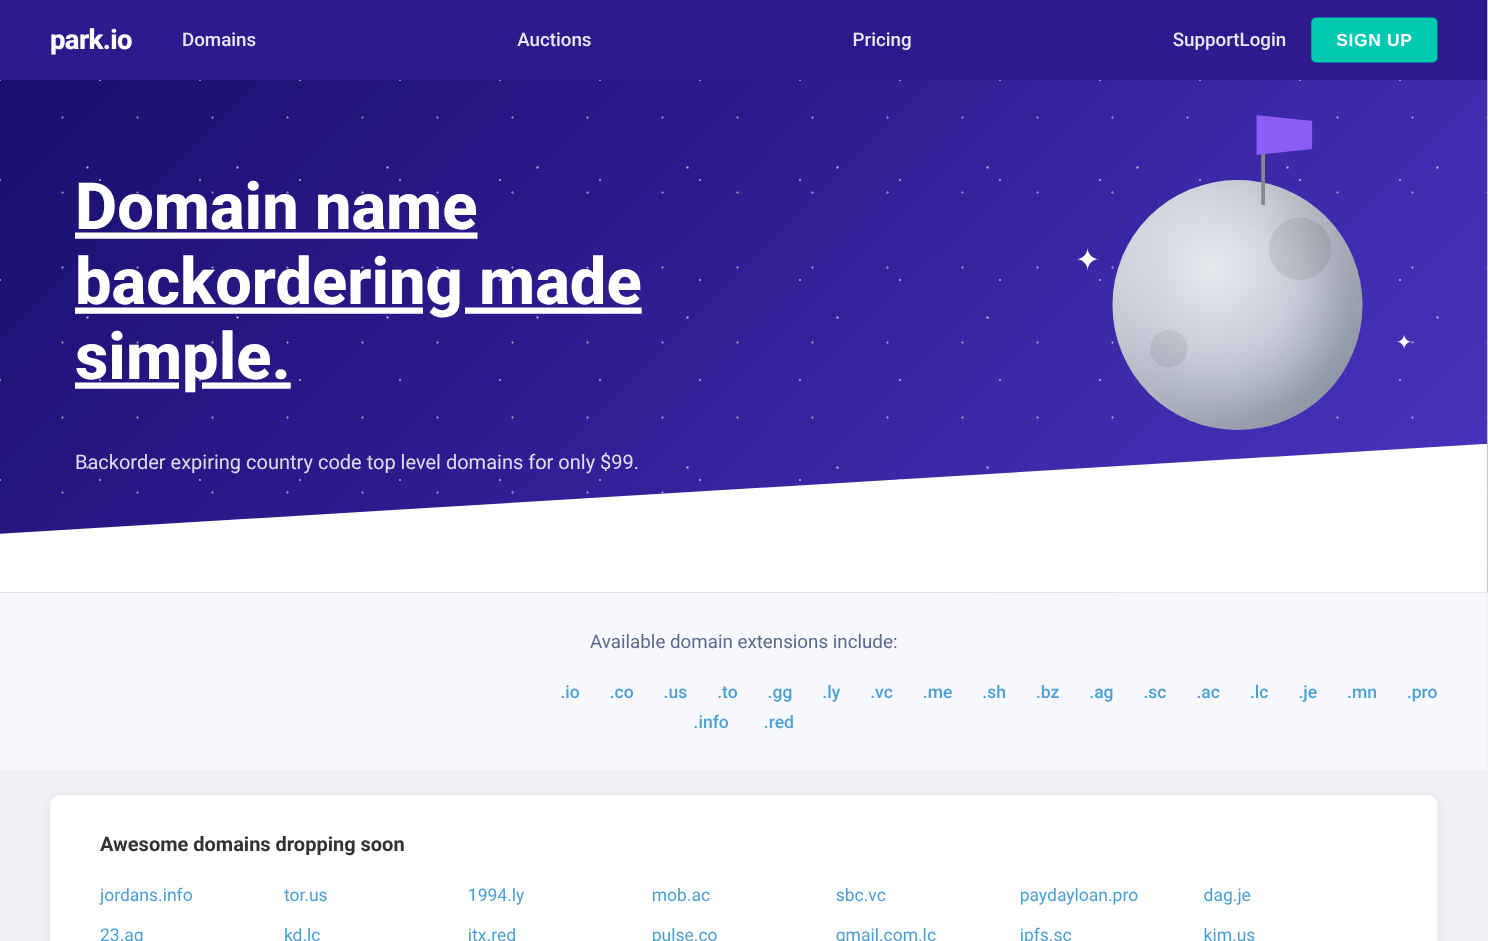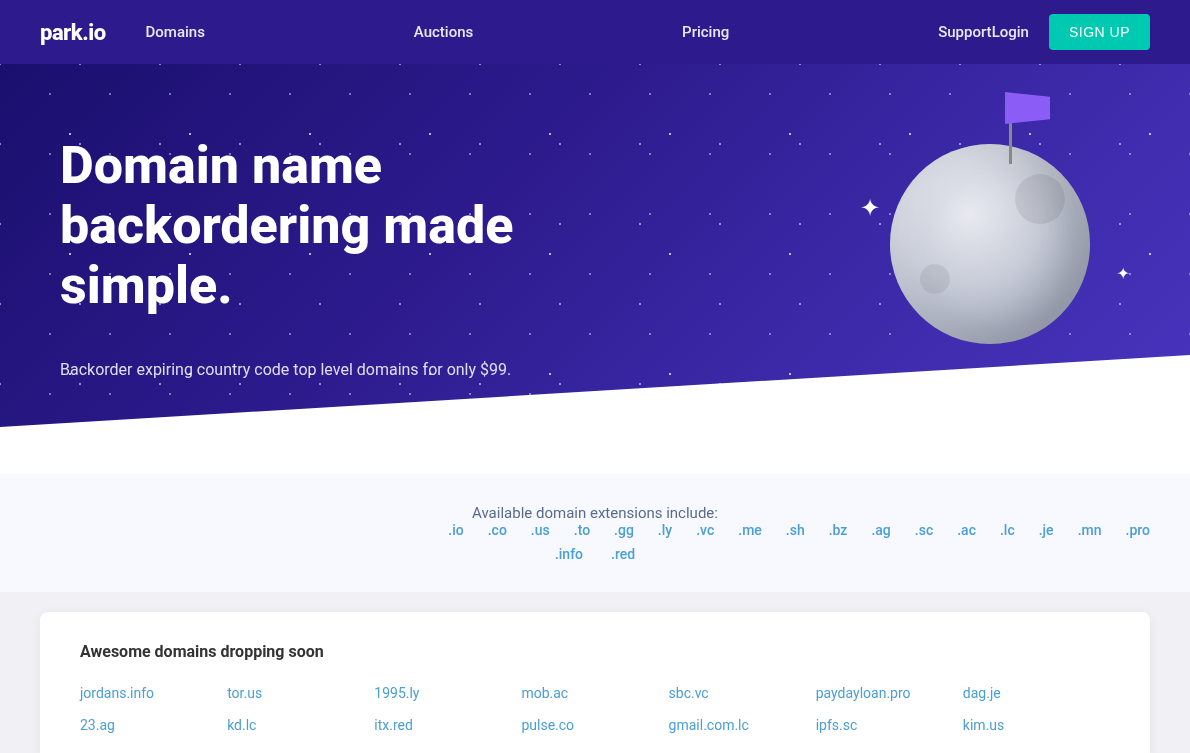--- a/index.html
+++ b/index.html
@@ -43,21 +43,21 @@
     .nav-login {
       color: rgba(255,255,255,0.9);
       font-size: 15px;
       font-weight: 500;
       cursor: pointer;
     }
     .nav-signup {
       background: #00c9b1;
       color: #fff;
       font-size: 14px;
-      font-weight: 400;
+      font-weight: 700;
       padding: 10px 20px;
       border-radius: 4px;
       text-transform: uppercase;
       letter-spacing: 0.5px;
       cursor: pointer;
       border: none;
     }
 
     
     .hero {
@@ -83,20 +83,21 @@
       z-index: 2;
       padding: 60px 60px 80px;
       max-width: 700px;
     }
     .hero-title {
       font-size: 52px;
       font-weight: 800;
       color: #fff;
       line-height: 1.15;
       margin-bottom: 6px;
+      text-decoration: underline;
     }
     .hero-subtitle {
       font-size: 16px;
       color: rgba(255,255,255,0.85);
       line-height: 1.5;
       margin-top: 42px;
     }
 
     
     .hero-illustration {
@@ -195,21 +196,21 @@
     
     .extensions-section {
       background: #f8f9ff;
       padding: 30px 40px 10px;
       text-align: center;
       position: relative;
     }
     .extensions-title {
       color: #5a6a8a;
       font-size: 15px;
-      margin-bottom: 0;
+      margin-bottom: 24px;
       font-weight: 400;
     }
     .extensions-list {
       display: flex;
       flex-wrap: wrap;
       justify-content: flex-end;
       gap: 8px 24px;
       margin-bottom: 8px;
     }
     .ext-item {
@@ -317,21 +318,21 @@
       <span class="ext-item">.red</span>
     </div>
 </div>
 
 <div class="domains-section">
   <div class="domains-card">
     <div class="domains-heading">Awesome domains dropping soon</div>
     <div class="domains-grid" id="domains-grid" style="grid-template-columns: repeat(7, 1fr);">
         <a class="domain-item">jordans.info</a>
         <a class="domain-item">tor.us</a>
-        <a class="domain-item">1995.ly</a>
+        <a class="domain-item">1994.ly</a>
         <a class="domain-item">mob.ac</a>
         <a class="domain-item">sbc.vc</a>
         <a class="domain-item">paydayloan.pro</a>
         <a class="domain-item">dag.je</a>
         <a class="domain-item">23.ag</a>
         <a class="domain-item">kd.lc</a>
         <a class="domain-item">itx.red</a>
         <a class="domain-item">pulse.co</a>
         <a class="domain-item">gmail.com.lc</a>
         <a class="domain-item">ipfs.sc</a>

